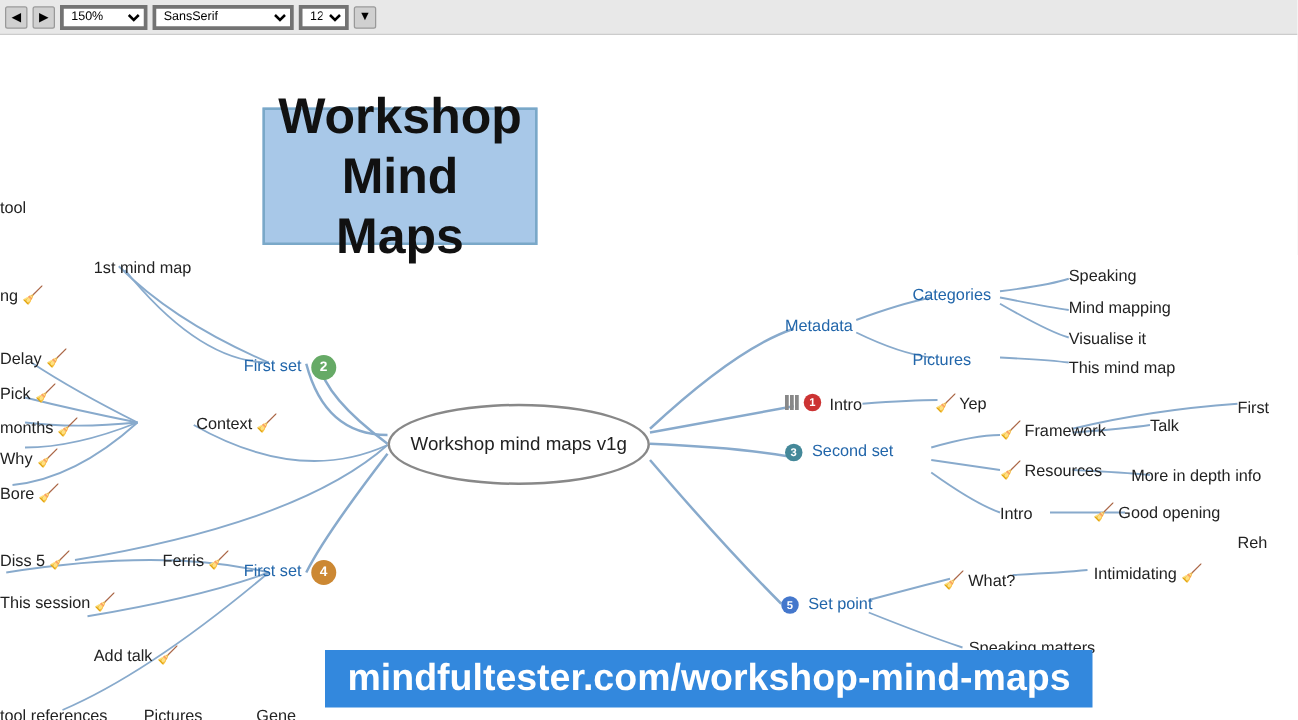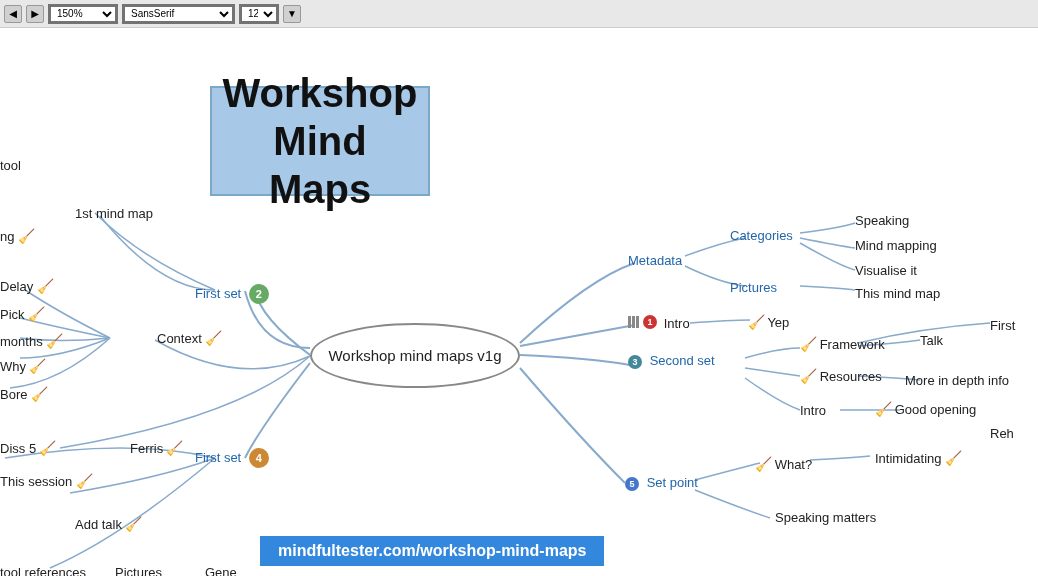--- a/index.html
+++ b/index.html
@@ -135,21 +135,21 @@
       font-size: 14px;
     }
 
     
     .url-banner {
       position: absolute;
       bottom: 10px;
       left: 260px;
       background: #3388dd;
       color: white;
-      font-size: 16px;
+      font-size: 30px;
       font-weight: bold;
       padding: 6px 18px;
       z-index: 20;
     }
   </style>
 </head>
 <body>
 
 <div id="toolbar">
   <div class="toolbar-btn">◀</div>

